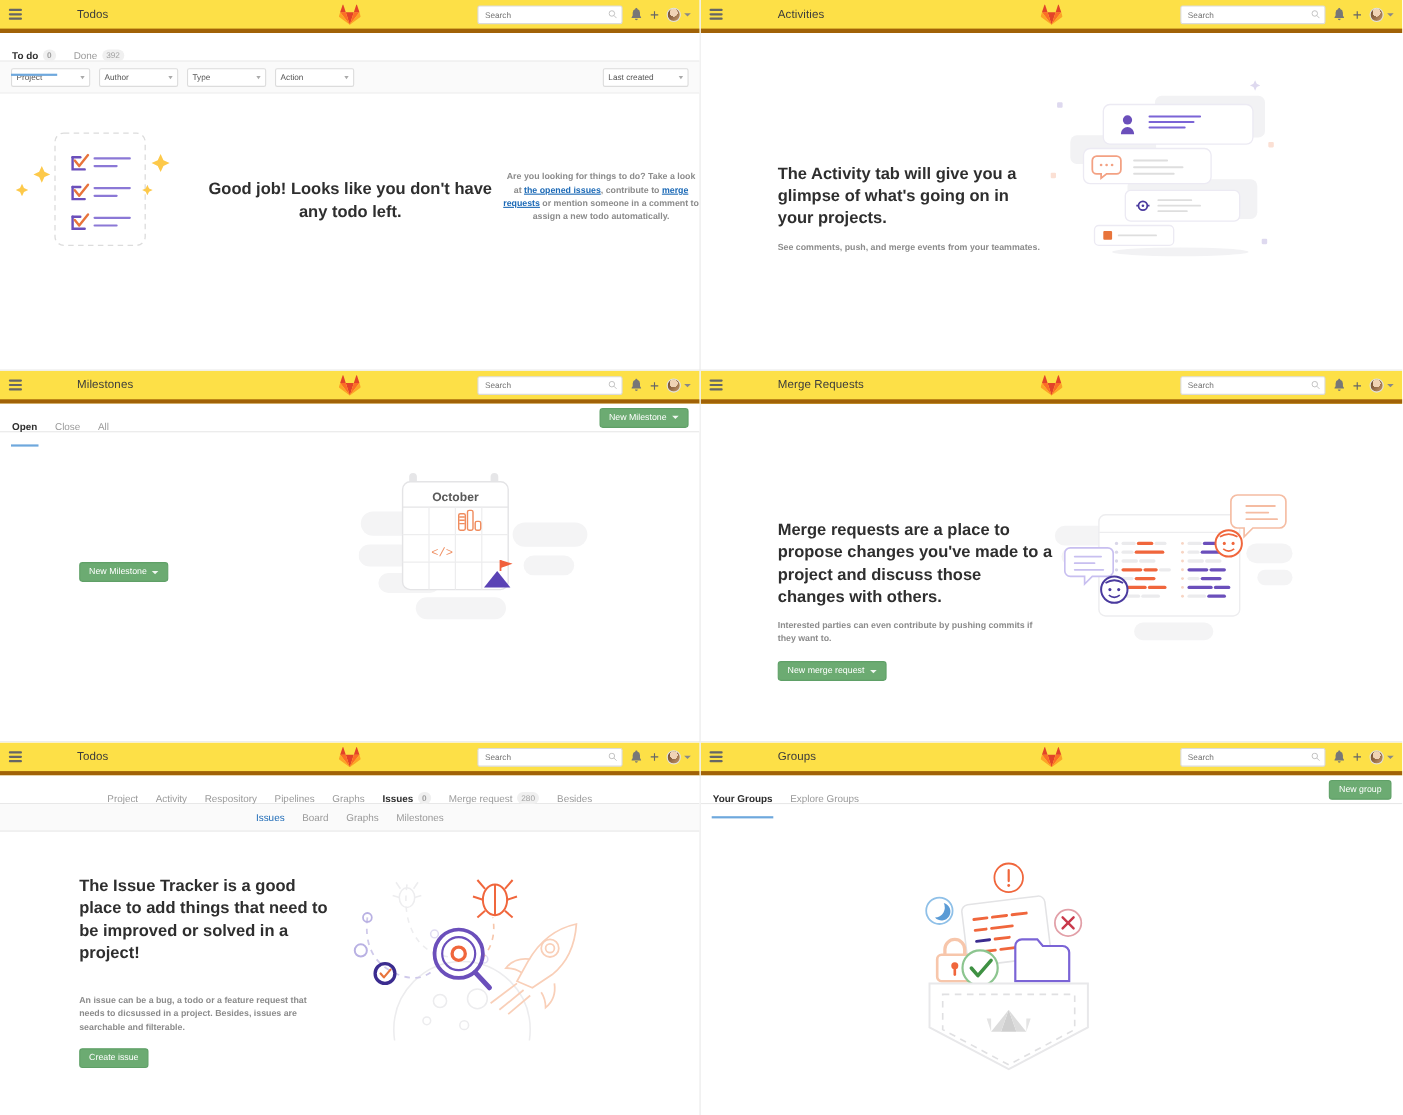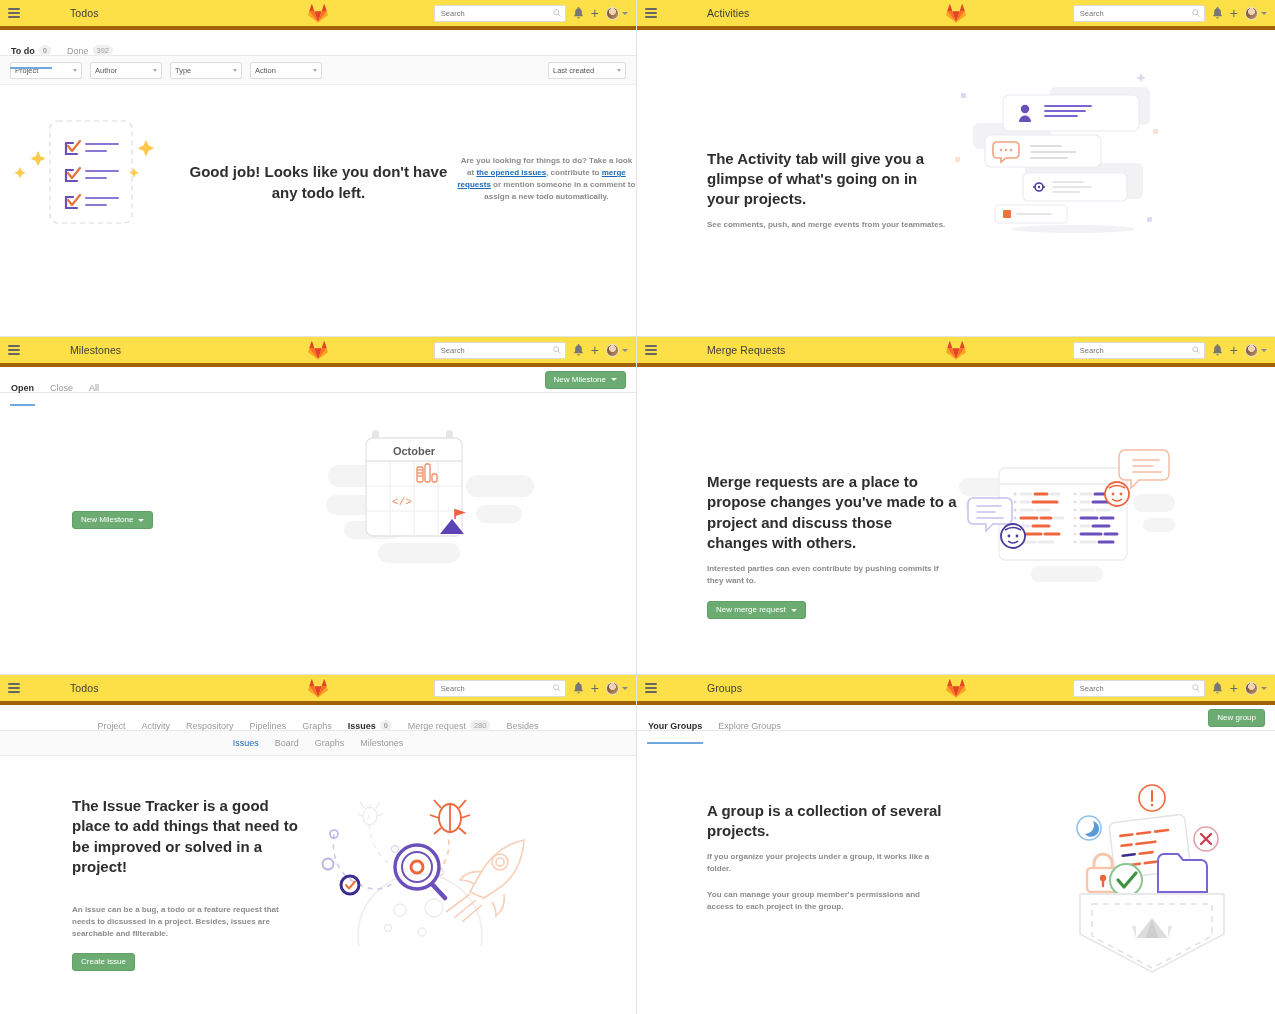--- a/index.html
+++ b/index.html
@@ -700,25 +700,20 @@
     <div class="tabbar">
       <div class="tab active">Your Groups</div>
       <div class="tab">Explore Groups</div>
       <div class="spacer"></div>
       <button class="btn-green">
           <span>New group</span>
         </button>
     </div>
 
     <div class="es-row" style="padding:70px 0 0 70px;align-items:flex-start">
-      <div class="es-text-col" style="width:235px">
-        <div class="es-title">A group is a collection of several projects.</div>
-        <div class="es-sub" style="margin-top:9px">If you organize your projects under a group, it works like a folder.</div>
-        <div class="es-sub" style="margin-top:14px">You can manage your group member's permissions and access to each project in the group.</div>
-      </div>
       <div style="margin-left:120px;margin-top:-25px">
         <svg width="180" height="200" viewBox="0 0 180 200">
           <g>
               <circle cx="90" cy="22" r="13" fill="none" stroke="#f0663c" stroke-width="1.6"></circle>
               <line x1="90" y1="15" x2="90" y2="25" stroke="#f0663c" stroke-width="2" stroke-linecap="round"></line>
               <circle cx="90" cy="29" r="1.3" fill="#f0663c"></circle>
             </g>
           <g>
               <circle cx="27" cy="52" r="12" fill="none" stroke="#8fc0e8" stroke-width="1.6"></circle>
               <path d="M31 45a8 8 0 1 1-8 13 9 9 0 0 0 8-13z" fill="#5b9bd5"></path>

